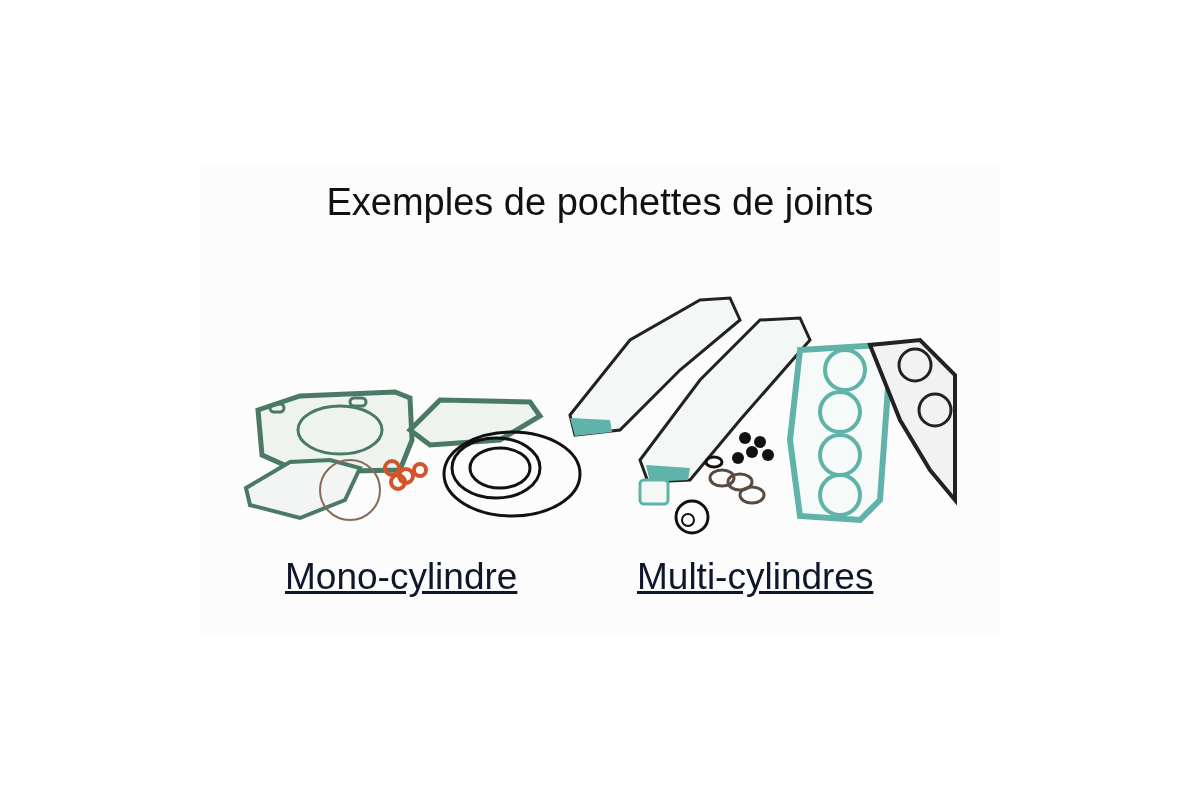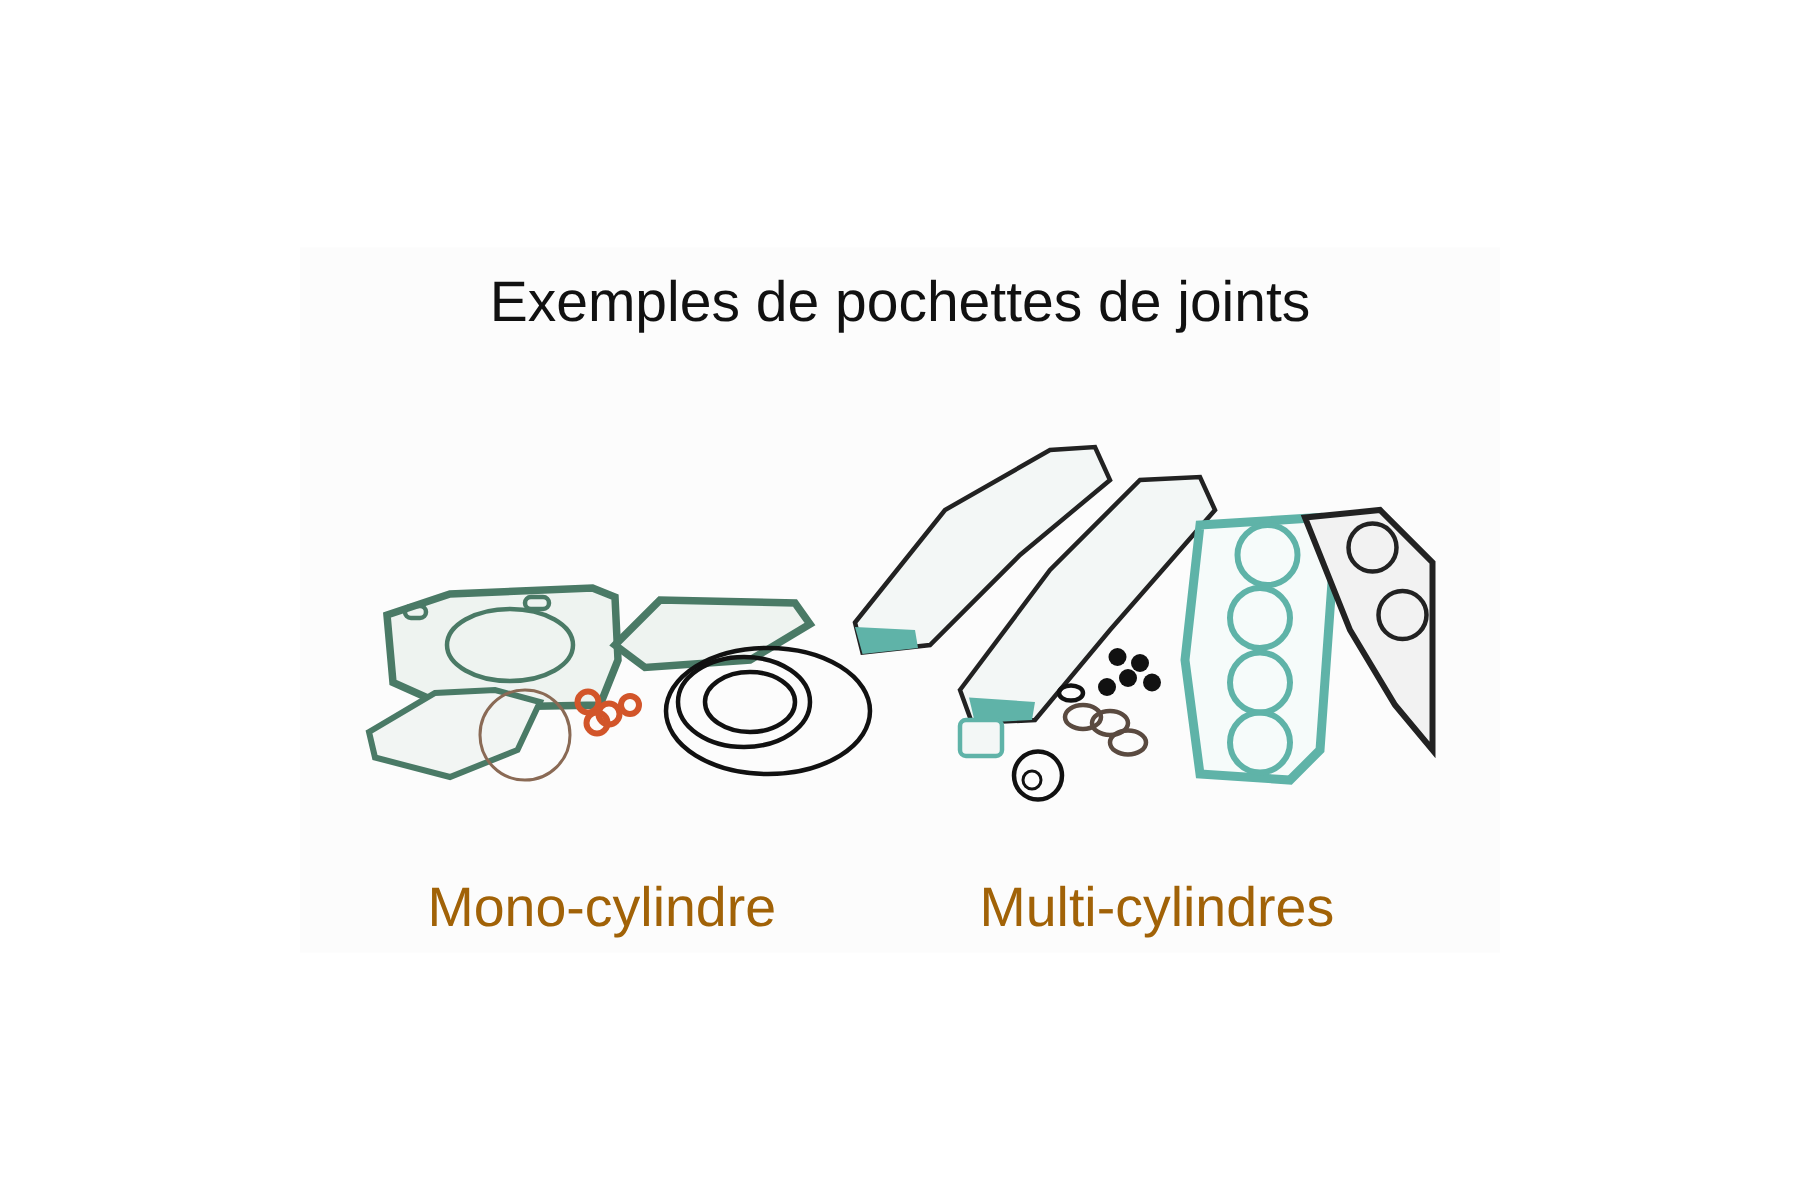--- a/index.html
+++ b/index.html
@@ -1,23 +1,23 @@
 <!DOCTYPE html>
 <html><head>
   <meta charset="utf-8">
   <style>
     html, body { margin:0; padding:0; }
     body { width:1200px; height:800px; background:#ffffff; position:relative; overflow:hidden;
            font-family:"Liberation Sans", sans-serif; }
     .panel { position:absolute; left:200px; top:165px; width:800px; height:470px; background:#fcfcfc; }
     .title { position:absolute; left:0; width:1200px; text-align:center; color:#111;
              font-size:38px; line-height:44px; top:180px; }
-    .label { position:absolute; color:#a16207; font-size:37px; top:584px; }
+    .label { position:absolute; color:#0f172a; font-size:37px; top:556px;text-decoration:underline; }
     .label.mono { left:285px; }
-    .label.multi { left:637px;margin-left:16px; }
+    .label.multi { left:637px; }
     svg.art { position:absolute; left:0; top:0; }
   </style>
 </head>
 <body>
 
 <div class="panel"></div>
 
 <div class="title">
   <div>Exemples de pochettes de joints</div>
 </div>

